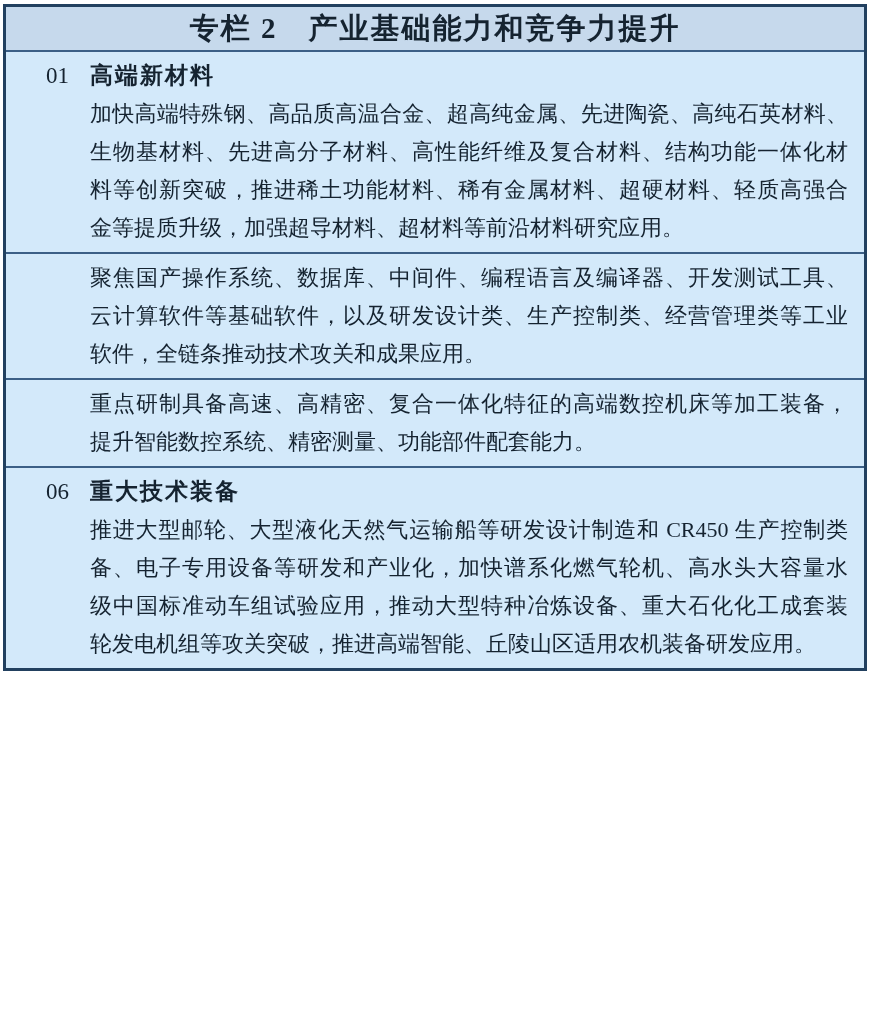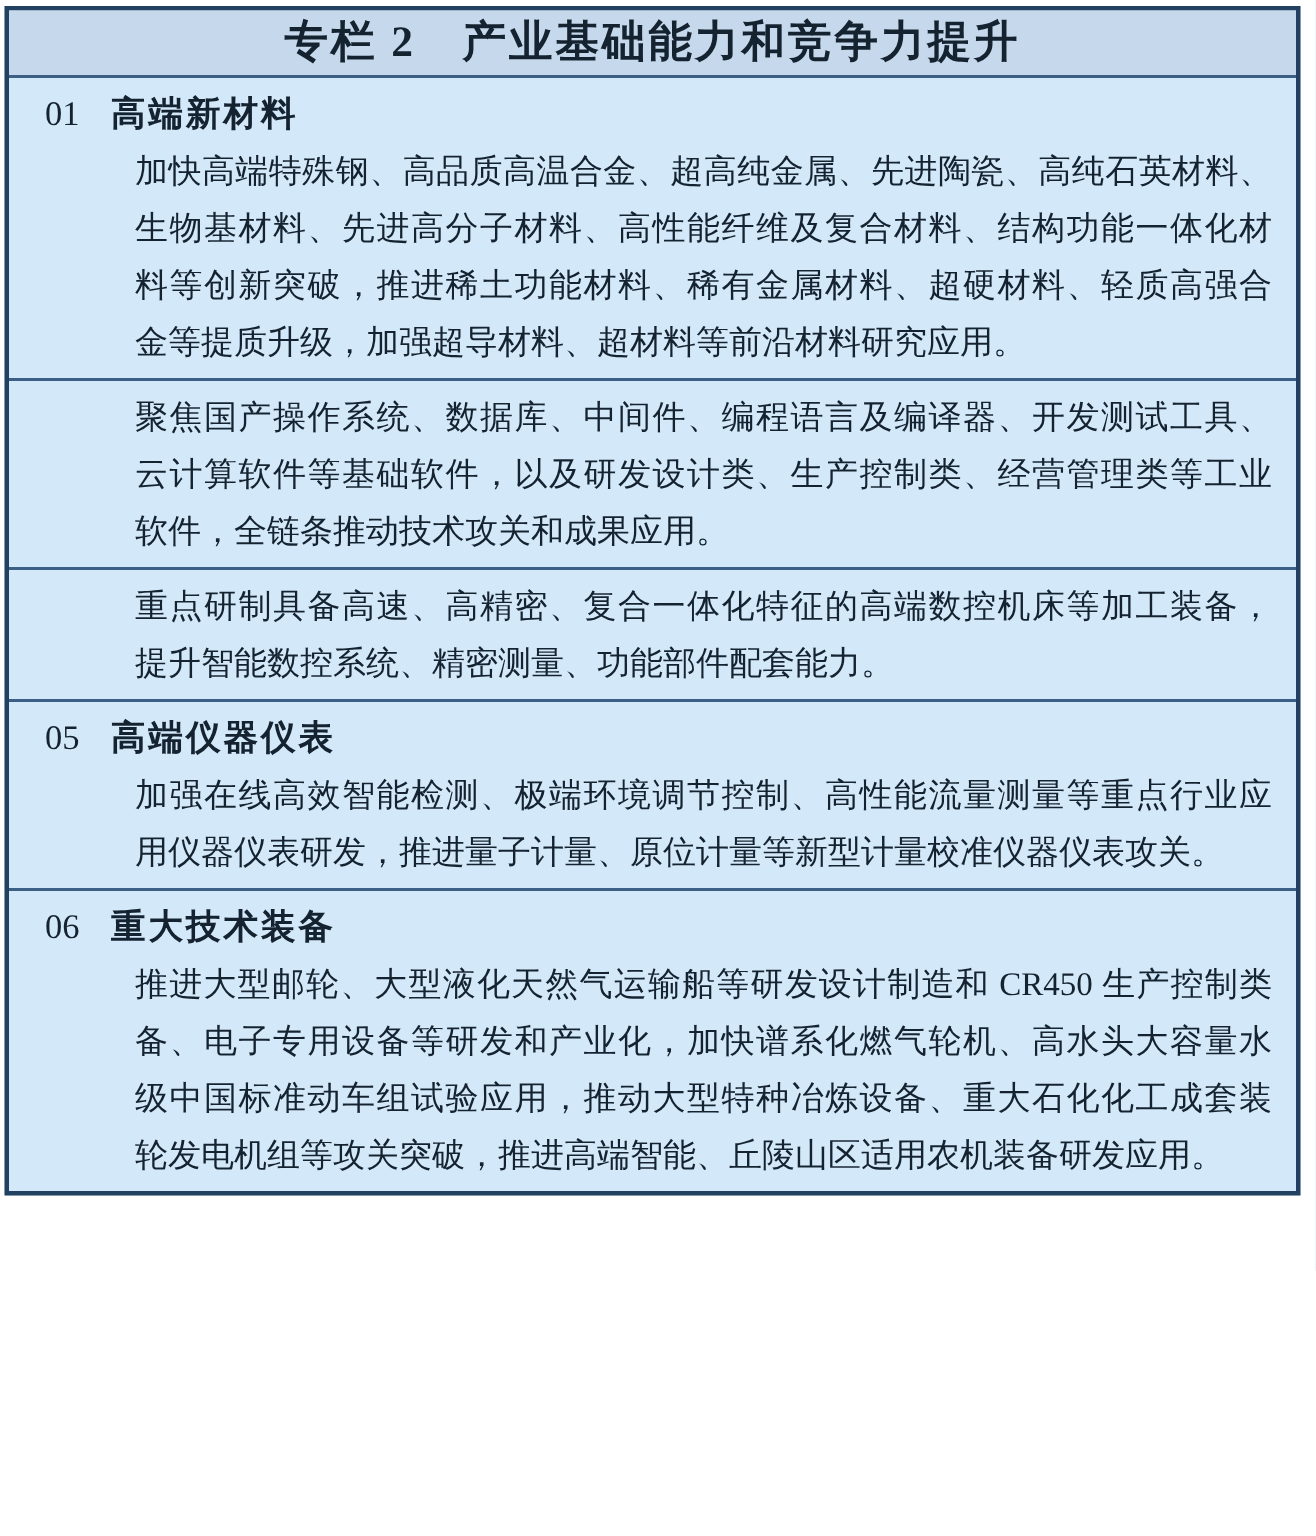--- a/index.html
+++ b/index.html
@@ -32,40 +32,40 @@
     line-height:43px;
     text-align:center;
     background:var(--header-bg);
     border-bottom:2px solid var(--divider);
     font-weight:bold;
     font-size:29px;
     letter-spacing:2px;
   }
   .section{
     border-top:2px solid var(--divider);
-    padding:5px 16px 5px 24px;
+    padding:5px 16px 5px 40px;
   }
   .section:first-child{border-top:none;}
   .row-head{
     line-height:38px;
     font-size:23px;
     white-space:nowrap;
   }
   .num{
     display:inline-block;
     width:44px;
     font-size:23px;
     font-weight:normal;
   }
   .title{
     font-weight:bold;
     letter-spacing:2px;
   }
   .body{
-    margin-left:60px;
+    margin-left:44px;
   }
   .bline{
     line-height:38px;
     font-size:22px;
     text-align:justify;
     text-align-last:justify;
     text-justify:inter-character;
     overflow:hidden;
     white-space:nowrap;
   }
@@ -100,29 +100,20 @@
         </div>
   </div>
 
   <div class="section">
     <div class="body">
           <div class="bline">重点研制具备高速、高精密、复合一体化特征的高端数控机床等加工装备，</div>
           <div class="bline last">提升智能数控系统、精密测量、功能部件配套能力。</div>
         </div>
   </div>
 
-  <div class="section">
-    <div class="row-head">
-      <span class="num">05</span><span class="title">高端仪器仪表</span>
-    </div>
-    <div class="body">
-          <div class="bline">加强在线高效智能检测、极端环境调节控制、高性能流量测量等重点行业应</div>
-          <div class="bline last">用仪器仪表研发，推进量子计量、原位计量等新型计量校准仪器仪表攻关。</div>
-        </div>
-  </div>
 
   <div class="section">
     <div class="row-head">
       <span class="num">06</span><span class="title">重大技术装备</span>
     </div>
     <div class="body">
           <div class="bline">推进大型邮轮、大型液化天然气运输船等研发设计制造和 CR450 生产控制类</div>
           <div class="bline">备、电子专用设备等研发和产业化，加快谱系化燃气轮机、高水头大容量水</div>
           <div class="bline">级中国标准动车组试验应用，推动大型特种冶炼设备、重大石化化工成套装</div>
           <div class="bline last">轮发电机组等攻关突破，推进高端智能、丘陵山区适用农机装备研发应用。</div>

